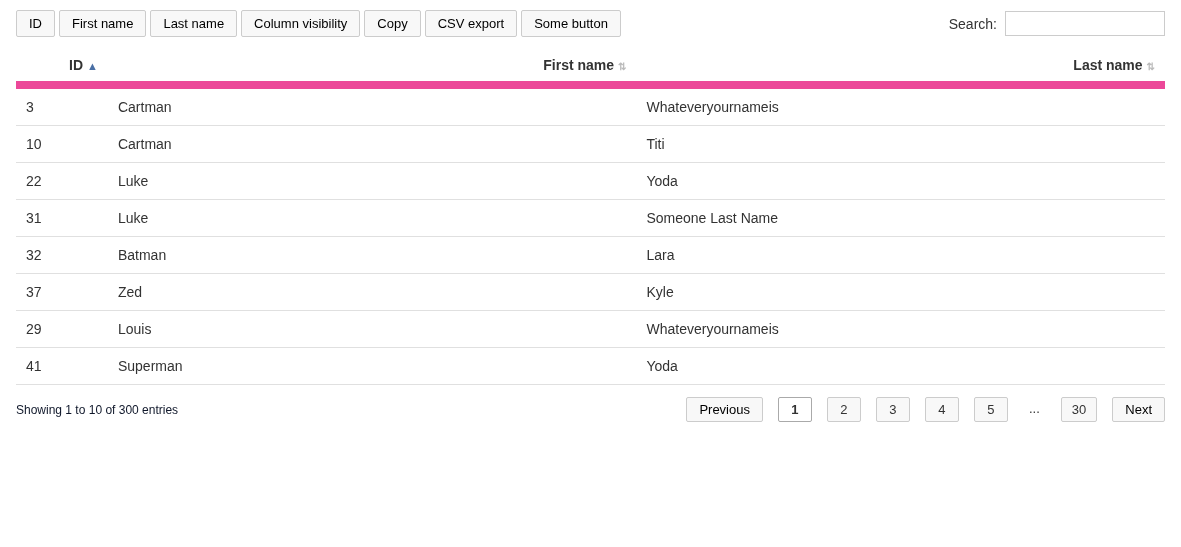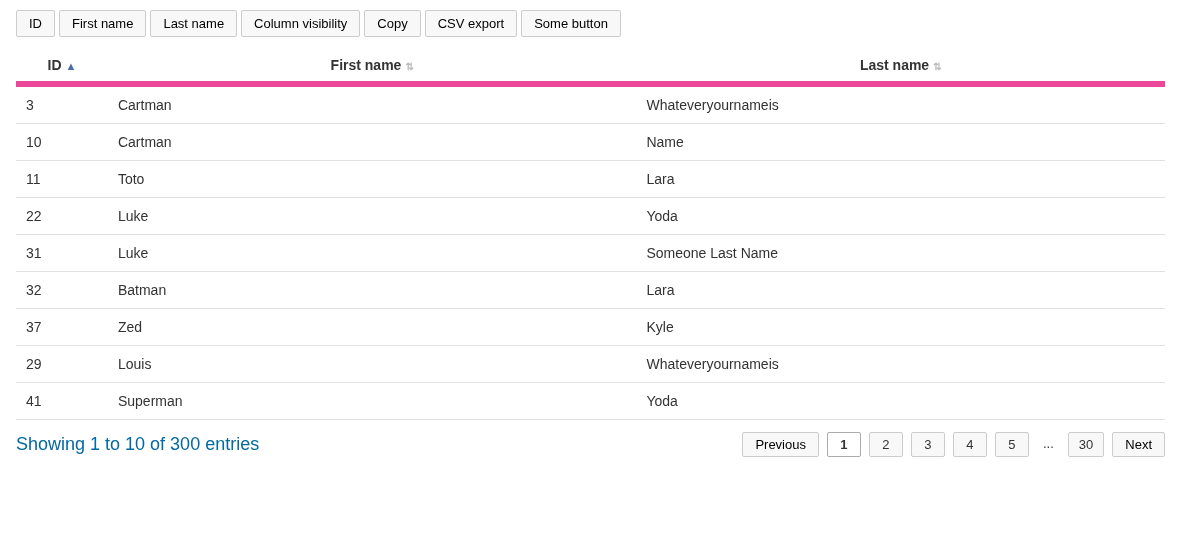--- a/index.html
+++ b/index.html
@@ -41,25 +41,25 @@
     }
     table {
       width: 100%;
       border-collapse: collapse;
     }
     thead tr {
       border-bottom: 2px solid #aaa;
     }
     thead th {
       padding: 8px 10px;
-      text-align: center;
+      text-align: right;
       font-weight: bold;
       font-size: 14px;
       color: #333;
-      border-bottom: 6px solid #ec4899;
+      border-bottom: 8px solid #ec4899;
       cursor: pointer;
       user-select: none;
       white-space: nowrap;
     }
     thead th .sort-icon {
       display: inline-block;
       margin-left: 4px;
       font-size: 10px;
       color: #888;
     }
@@ -73,26 +73,26 @@
       padding: 10px 10px;
       font-size: 14px;
     }
     .pagination {
       display: flex;
       align-items: center;
       justify-content: space-between;
       margin-top: 12px;
     }
     .pagination-info {
-      font-size: 18px;
-      color: #0369a1;
+      font-size: 12px;
+      color: #0f172a;
     }
     .pagination-controls {
       display: flex;
-      gap: 8px;
+      gap: 15px;
     }
     .pagination-controls button,
     .pagination-controls span.page-btn {
       padding: 4px 10px;
       border: 1px solid #ccc;
       background: #f8f8f8;
       cursor: pointer;
       font-size: 13px;
       border-radius: 2px;
       min-width: 34px;
@@ -122,45 +122,44 @@
 
   <div id="toolbar-buttons" style="display: flex; gap: 4px;">
       <button>ID</button>
       <button>First name</button>
       <button>Last name</button>
       <button>Column visibility</button>
       <button>Copy</button>
       <button>CSV export</button>
       <button>Some button</button>
     </div>
+  <div class="search-area">
+    <label>Search:</label>
+    <input type="text" placeholder="" style="">
+  </div>
 </div>
 
 <table>
   <thead>
     <tr id="header-row">
         <th style="width: 80px;"><span>ID</span><span class="sort-icon sort-asc" style="color: rgb(74, 111, 165); font-size: 11px;"> ▲</span></th>
         <th style="width: 46%;"><span>First name</span><span class="sort-icon"> <span style="color:#bbb;font-size:10px">⇅</span></span></th>
         <th style="width: 46%;"><span>Last name</span><span class="sort-icon"> <span style="color:#bbb;font-size:10px">⇅</span></span></th>
       </tr>
   </thead>
   <tbody id="table-body">
       <tr>
         <td>3</td>
         <td>Cartman</td>
         <td>Whateveryournameis</td>
       </tr>
       <tr>
         <td>10</td>
         <td>Cartman</td>
-        <td>Name</td>
-      </tr>
-      <tr>
-        <td>11</td>
-        <td>Toto</td>
-        <td>Lara</td>
+        <td>Titi</td>
       </tr>
       <tr>
         <td>22</td>
         <td>Luke</td>
         <td>Yoda</td>
       </tr>
       <tr>
         <td>31</td>
         <td>Luke</td>
         <td>Someone Last Name</td>

